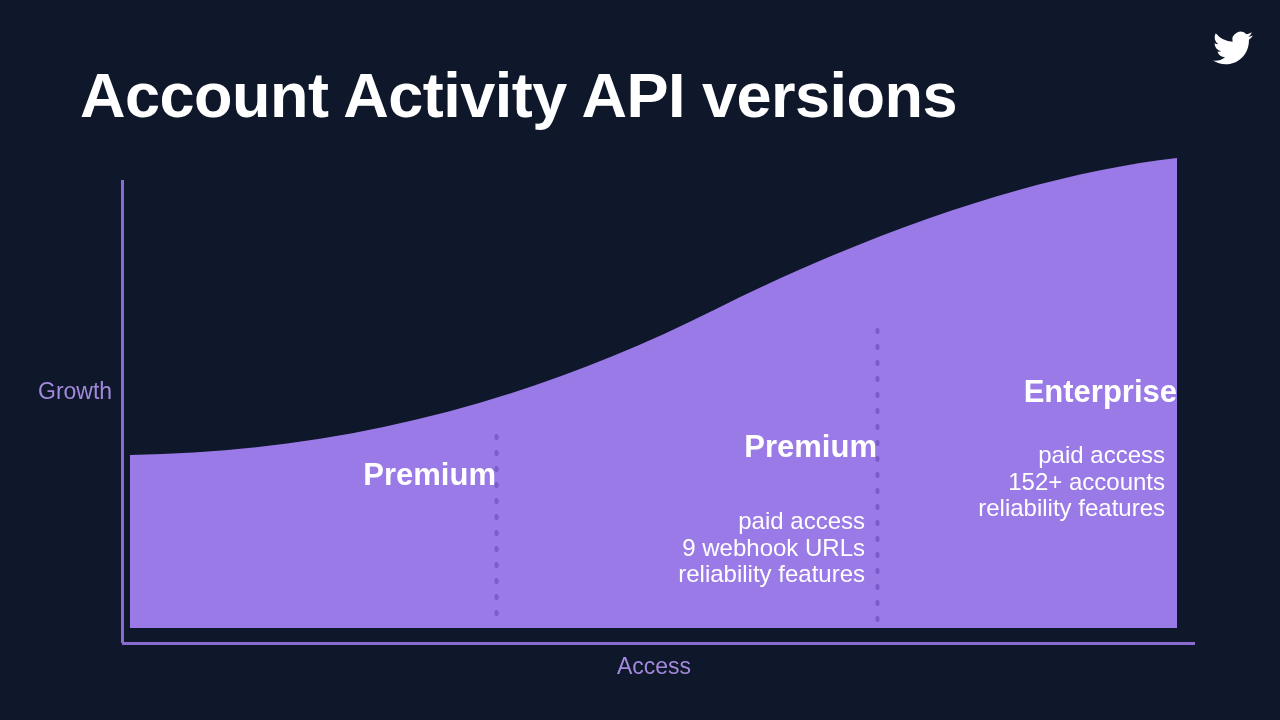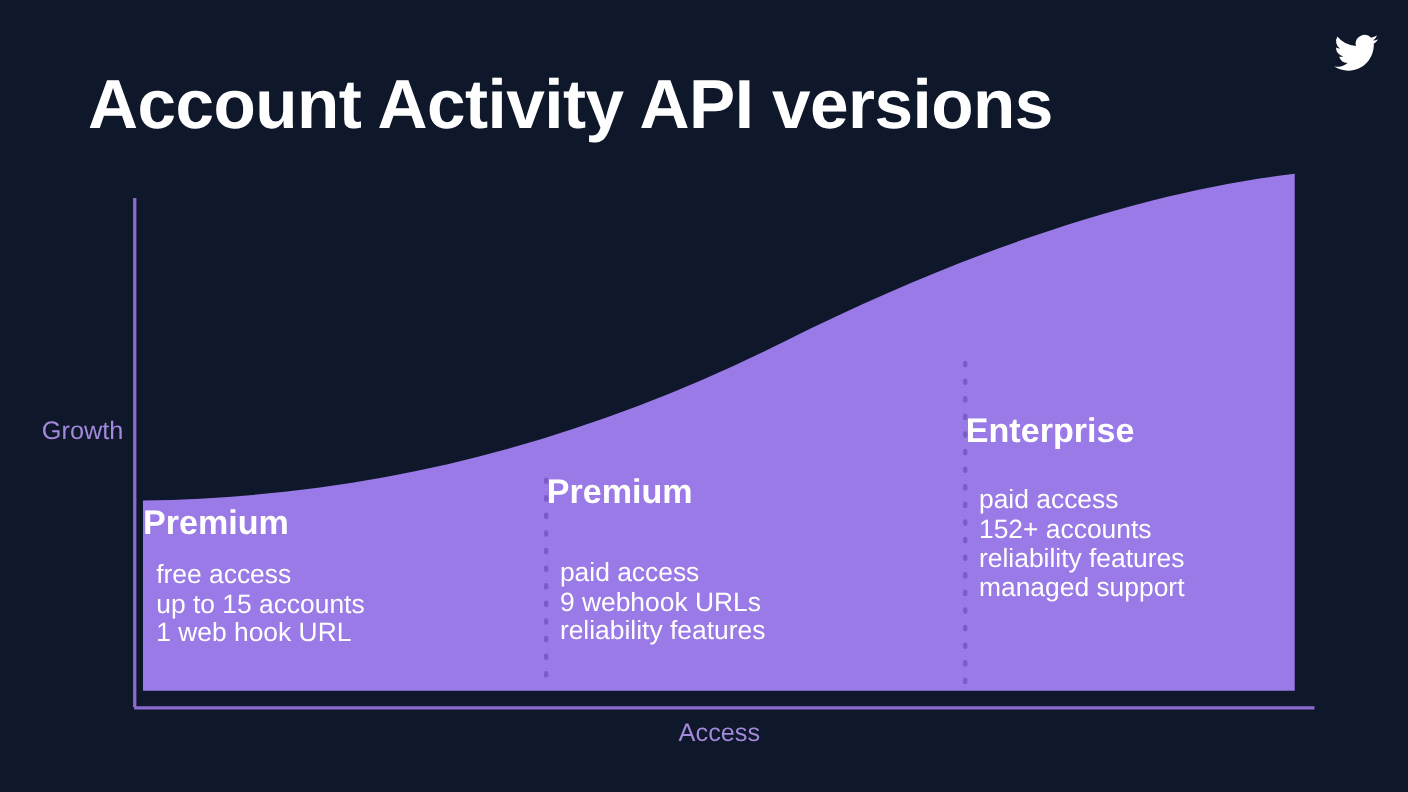--- a/index.html
+++ b/index.html
@@ -73,21 +73,21 @@
     top: 653px;
     width: 1280px;
     text-align: center;
     font-size: 23px;
     color: #a289dc;
   }
 
   
   .tier {
     position: absolute;
-    text-align: left;
+    text-align: right;
     color: #ffffff;
   }
   .tier-name {
     font-weight: bold;
     line-height: 1.12;
     margin: 0;
   }
   .tier-features {
     margin: 12px;
     line-height: 1.12;
@@ -135,25 +135,20 @@
       <line id="x-axis" x1="108" y1="643.5" x2="1181" y2="643.5" stroke="#8a6bd0" stroke-width="3"></line>
     </svg>
 
     <div id="y-axis-label">Growth</div>
     <div id="x-axis-label">Access</div>
 
     <div class="tier" id="tier-0">
       <div class="tier-name">
         <div>Premium</div>
       </div>
-      <div class="tier-features">
-        <div>free access</div>
-        <div>up to 15 accounts</div>
-        <div>1 web hook URL</div>
-      </div>
     </div>
 
     <div class="tier" id="tier-1">
       <div class="tier-name">
         <div>Premium</div>
       </div>
       <div class="tier-features">
         <div>paid access</div>
         <div>9 webhook URLs</div>
         <div>reliability features</div>
@@ -161,17 +156,16 @@
     </div>
 
     <div class="tier" id="tier-2">
       <div class="tier-name">
         <div>Enterprise</div>
       </div>
       <div class="tier-features">
         <div>paid access</div>
         <div>152+ accounts</div>
         <div>reliability features</div>
-        <div>managed support</div>
       </div>
     </div>
   </div>
 </div>
 
 </body></html>

